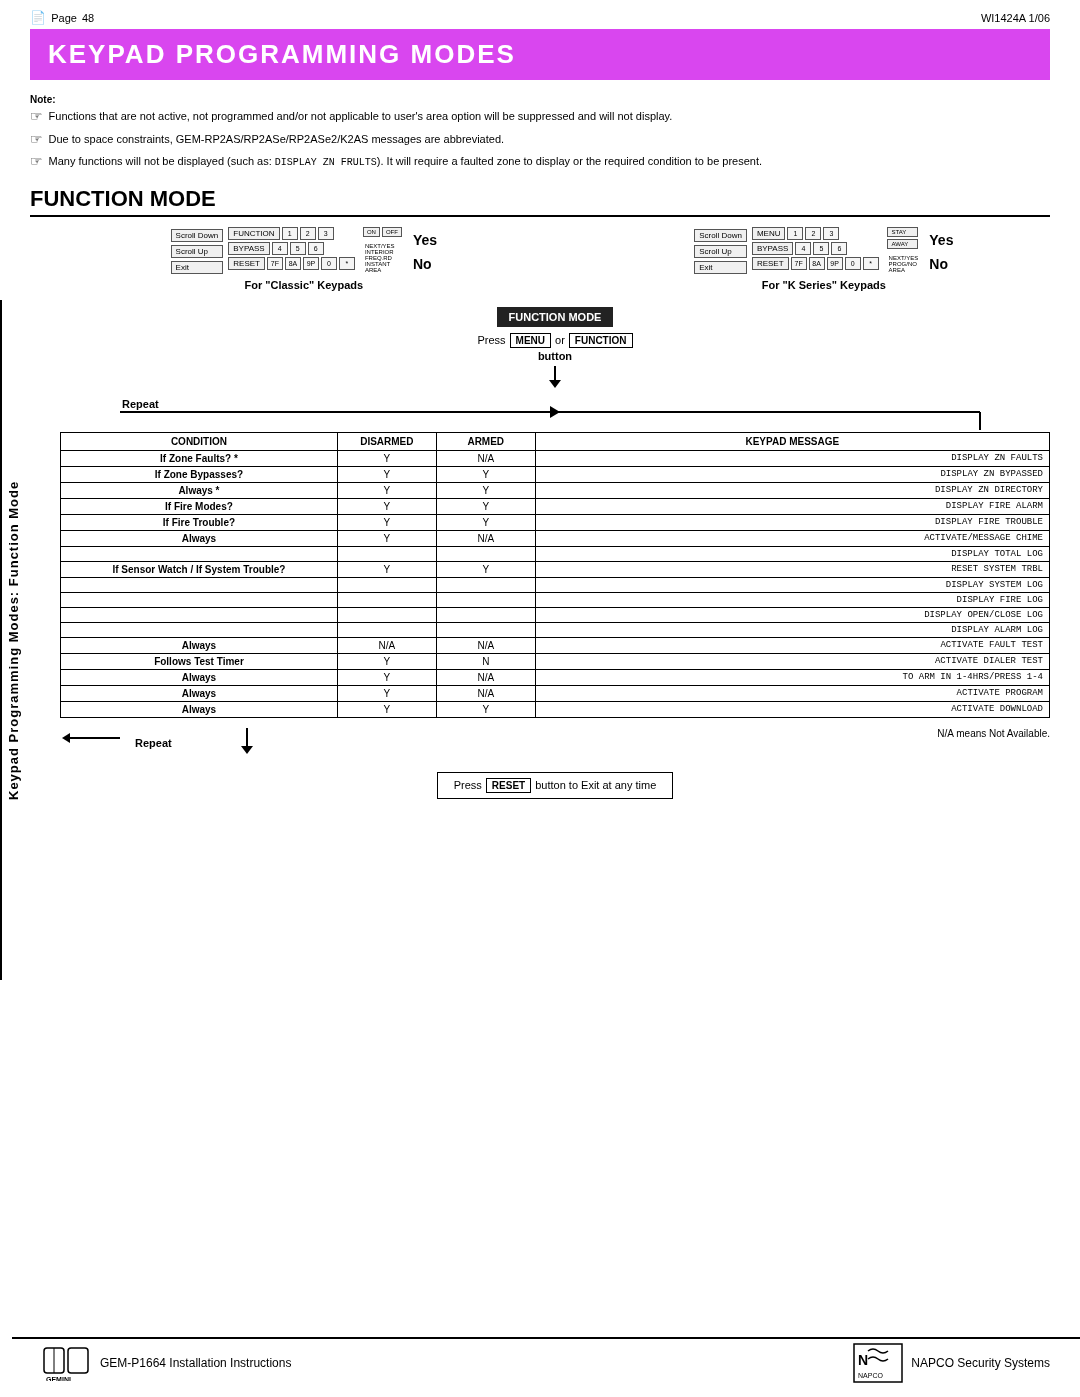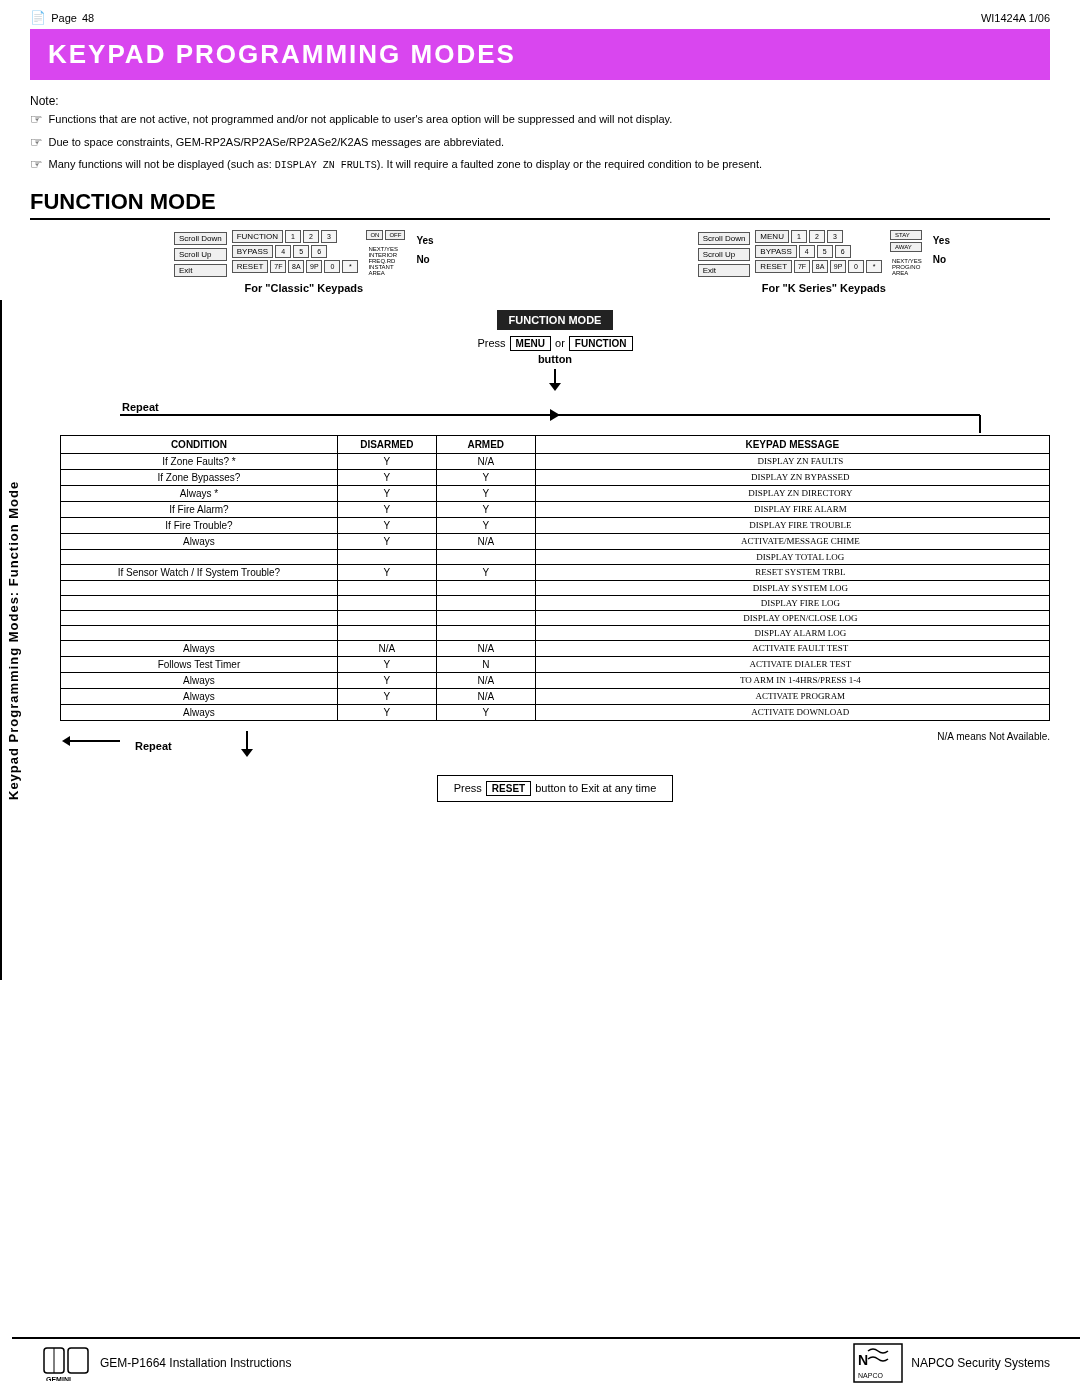--- a/index.html
+++ b/index.html
@@ -58,21 +58,21 @@
       font-weight: 900;
       letter-spacing: 2px;
       padding: 10px 18px;
       margin-bottom: 14px;
       font-family: Arial Black, Arial, sans-serif;
       text-transform: uppercase;
     }
 
     
     .note-section { margin-bottom: 14px; }
-    .note-title { font-weight: normal; font-size: 12px; margin-bottom: 4px; }
+    .note-title { font-weight: bold; font-size: 10px; margin-bottom: 4px; }
     .note-item {
       display: flex;
       align-items: flex-start;
       gap: 6px;
       margin-bottom: 5px;
       font-size: 11px;
       line-height: 1.4;
     }
     .note-icon { font-size: 14px; flex-shrink: 0; margin-top: -2px; }
     .mono { font-family: 'Courier New', monospace; font-size: 10px; }
@@ -141,21 +141,21 @@
       margin-left: 3px;
     }
     .kp-title { font-size: 11px; font-weight: bold; margin-top: 5px; }
     .kp-yes-no {
       display: flex;
       flex-direction: column;
       gap: 8px;
       margin-left: 6px;
       margin-top: 5px;
     }
-    .kp-yn-label { font-size: 10px; font-weight: bold; }
+    .kp-yn-label { font-size: 14px; font-weight: bold; }
     .kp-small-labels {
       display: flex;
       flex-direction: column;
       font-size: 6px;
       margin-left: 2px;
       margin-top: 2px;
     }
 
     
     .flow-area {
@@ -206,26 +206,26 @@
       background: #fff;
     }
     .main-table td {
       border: 1px solid #000;
       padding: 2px 6px;
       text-align: center;
       font-size: 10px;
     }
     .main-table td.condition-cell {
       text-align: center;
-      font-weight: normal;
+      font-weight: bold;
     }
     .main-table td.msg-cell {
-      font-family: Liberation Serif, serif;
+      font-family: Liberation Mono, monospace;
       font-size: 9px;
-      text-align: center;
+      text-align: right;
       padding-left: 22px;
     }
     .col-condition { width: 28%; }
     .col-disarmed { width: 10%; }
     .col-armed { width: 10%; }
     .col-message { width: 52%; }
 
     
     .bottom-flow {
       display: flex;
@@ -498,21 +498,21 @@
               <td>Y</td>
               <td class="msg-cell">DISPLAY ZN BYPASSED</td>
             </tr>
             <tr>
               <td class="condition-cell">Always *</td>
               <td>Y</td>
               <td>Y</td>
               <td class="msg-cell">DISPLAY ZN DIRECTORY</td>
             </tr>
             <tr>
-              <td class="condition-cell">If Fire Alarm?</td>
+              <td class="condition-cell">If Fire Modes?</td>
               <td>Y</td>
               <td>Y</td>
               <td class="msg-cell">DISPLAY FIRE ALARM</td>
             </tr>
             <tr>
               <td class="condition-cell">If Fire Trouble?</td>
               <td>Y</td>
               <td>Y</td>
               <td class="msg-cell">DISPLAY FIRE TROUBLE</td>
             </tr>

